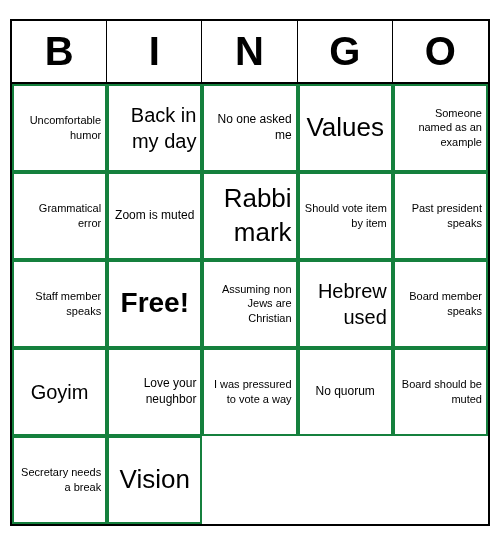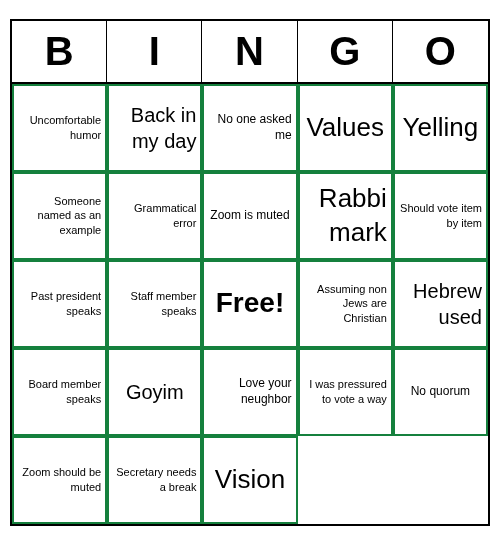--- a/index.html
+++ b/index.html
@@ -70,33 +70,32 @@
     <div class="bingo-letter">I</div>
     <div class="bingo-letter">N</div>
     <div class="bingo-letter">G</div>
     <div class="bingo-letter">O</div>
   </div>
   <div class="bingo-grid" id="bingo-grid">
   <div class="bingo-cell small-text">Uncomfortable humor</div>
       <div class="bingo-cell large-text">Back in my day</div>
       <div class="bingo-cell">No one asked me</div>
       <div class="bingo-cell xl-text">Values</div>
-      <div class="bingo-cell xl-text">Yelling</div>
       <div class="bingo-cell small-text">Someone named as an example</div>
       <div class="bingo-cell small-text">Grammatical error</div>
       <div class="bingo-cell">Zoom is muted</div>
       <div class="bingo-cell xl-text">Rabbi mark</div>
       <div class="bingo-cell small-text">Should vote item by item</div>
       <div class="bingo-cell small-text">Past president speaks</div>
       <div class="bingo-cell small-text">Staff member speaks</div>
       <div class="bingo-cell free">Free!</div>
       <div class="bingo-cell small-text">Assuming non Jews are Christian</div>
       <div class="bingo-cell large-text">Hebrew used</div>
       <div class="bingo-cell small-text">Board member speaks</div>
       <div class="bingo-cell large-text">Goyim</div>
       <div class="bingo-cell">Love your neughbor</div>
       <div class="bingo-cell small-text">I was pressured to vote a way</div>
       <div class="bingo-cell">No quorum</div>
-      <div class="bingo-cell small-text">Zoom should be muted</div>
+      <div class="bingo-cell small-text">Board should be muted</div>
       <div class="bingo-cell small-text">Secretary needs a break</div>
       <div class="bingo-cell xl-text">Vision</div>
     </div>
 </div>
 
 </body></html>

